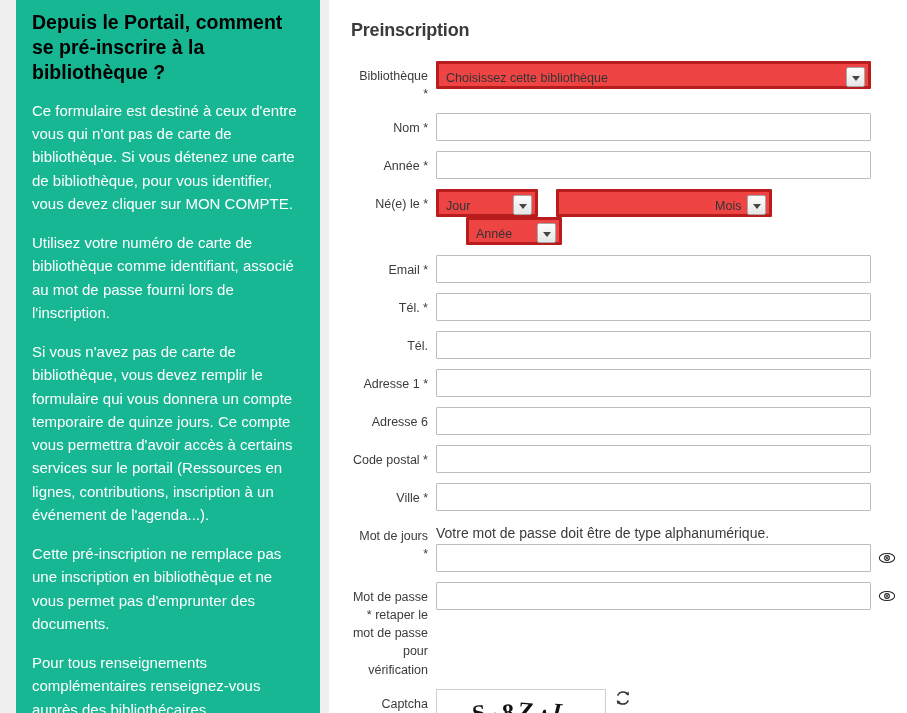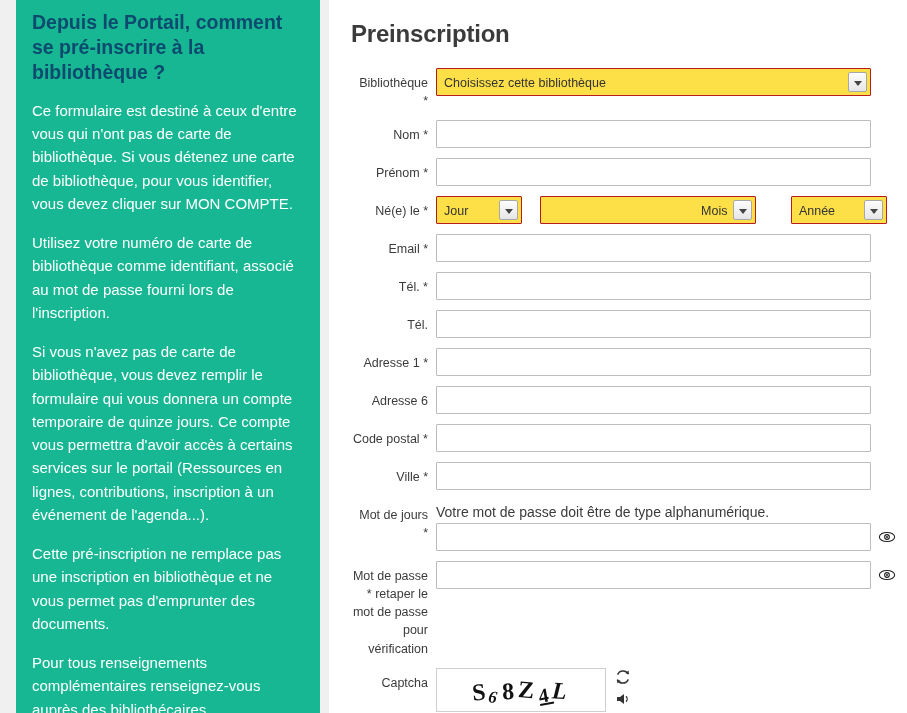--- a/index.html
+++ b/index.html
@@ -35,42 +35,42 @@
     margin: 0 9px 0 16px;
     padding: 0 0 16px 0;
     width: 304px;
   }
   .info-title {
     font-size: 19.5px;
     font-weight: bold;
     line-height: 1.28;
     padding: 10px 16px 14px 16px;
     margin: 0;
-    color: #0c4a6e;
+    color: #000000;
   }
   .info-body {
     padding: 0 16px;
   }
   .info-body p {
     font-size: 15px;
     line-height: 1.55;
     margin: 0 0 16px 0;
     color: #ffffff;
   }
   .info-body p:last-child { margin-bottom: 0; }
 
   
   #main-col {
     flex: 1;
     height: 713px;
     padding: 0 20px 0 22px;
     background: #ffffff;
   }
   #form-title {
-    font-size: 24px;
+    font-size: 18px;
     font-weight: bold;
     color: #3b3b3b;
     margin: 20px 0 20px 0;
     letter-spacing: -0.2px;
   }
 
   .form-row {
     display: flex;
     align-items: flex-start;
     margin-bottom: 10px;
@@ -100,22 +100,22 @@
     color: #333;
     font-family: "Liberation Sans", sans-serif;
     border-radius: 1px;
   }
 
   
   .sel {
     position: relative;
     display: inline-block;
     height: 28px;
-    border: 1px solid #b91c1c;
-    background: #fde047;
+    border: 3px solid #b91c1c;
+    background: #ef4444;
     vertical-align: top;
     border-radius: 1px;
   }
   .sel .sel-text {
     display: block;
     font-size: 12.5px;
     color: #333;
     padding: 6px 28px 6px 7px;
     white-space: nowrap;
     overflow: hidden;
@@ -134,21 +134,21 @@
   .sel .arrow::after {
     content: "";
     position: absolute;
     left: 5px;
     top: 8px;
     border-left: 4px solid transparent;
     border-right: 4px solid transparent;
     border-top: 5px solid #444;
   }
   .sel-biblio { width: 435px; }
-  .sel-jour   { width: 86px; }
+  .sel-jour   { width: 102px; }
   .sel-mois   { width: 216px; margin-left: 14px; text-align: right; }
   .sel-annee  { width: 96px;  margin-left: 30px; }
 
   .hint {
     font-size: 14px;
     color: #3b3b3b;
     margin: 4px 0 2px 0;
     line-height: 1.2;
   }
 
@@ -247,21 +247,21 @@
     </div>
 
     <div class="form-row">
       <div class="form-label">Nom *</div>
       <div class="field-area">
         <input class="txt" type="text" value="" style="">
       </div>
     </div>
 
     <div class="form-row">
-      <div class="form-label">Prénom *</div>
+      <div class="form-label">Année *</div>
       <div class="field-area">
         <input class="txt" type="text" value="" style="">
       </div>
     </div>
 
     <div class="form-row">
       <div class="form-label">Né(e) le *</div>
       <div class="field-area">
         <div class="sel sel-jour">
           <span class="sel-text">Jour</span>

